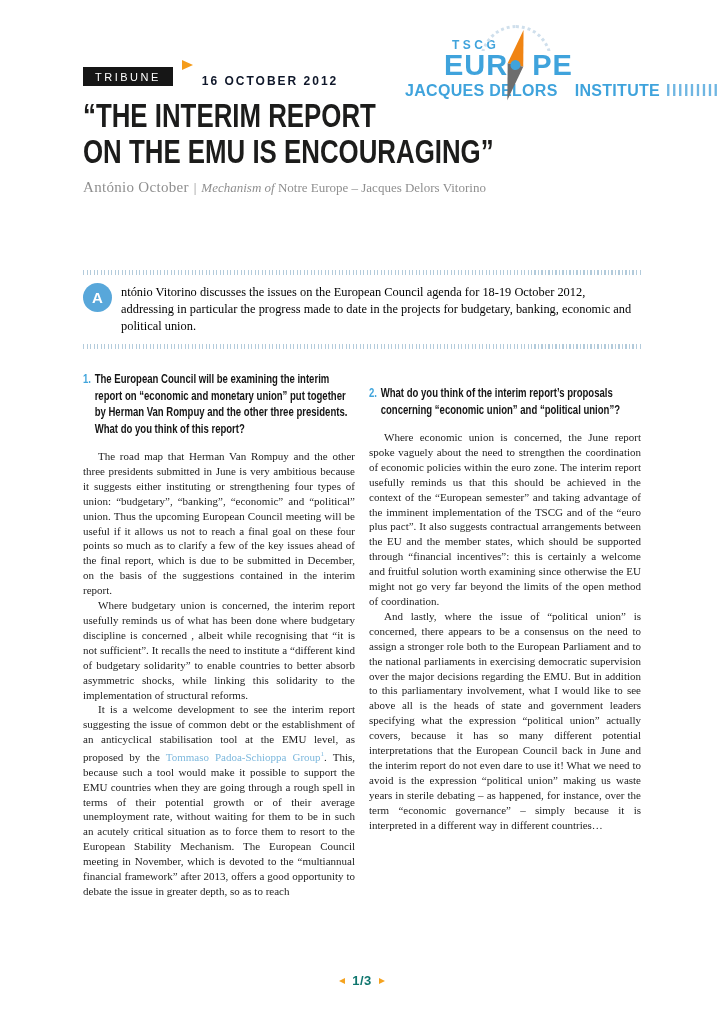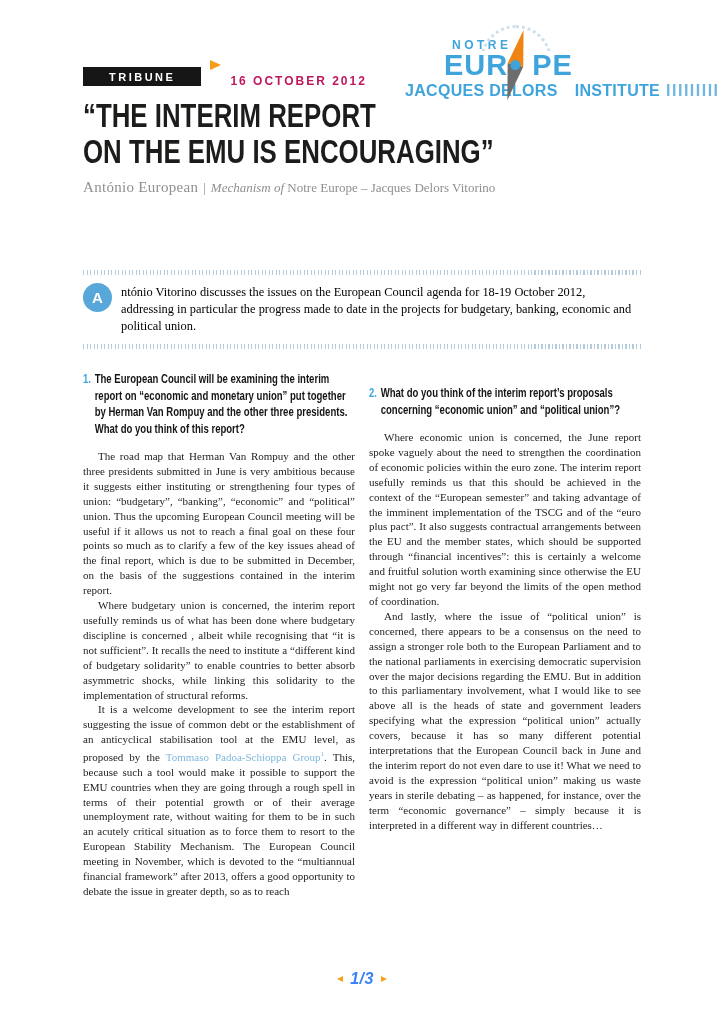--- a/index.html
+++ b/index.html
@@ -7,28 +7,28 @@
   .page {
     position:relative; width:724px; height:1024px; background:#ffffff;
     overflow:hidden; font-family:"Liberation Sans", sans-serif;
   }
   .content { position:relative; margin:0 83px; }
 
   
   header { padding-top:42px; }
   .badge-row { display:flex; align-items:center; gap:9px; }
   .badge {
-    background:#161616; color:#fff; font-weight:bold; font-size:11px;
-    letter-spacing:2.5px; padding:4px 26px 3px; display:inline-block;margin-top:23px;
+    background:#161616; color:#fff; font-weight:normal; font-size:11px;
+    letter-spacing:2.5px; padding:4px 12px 3px; display:inline-block;margin-top:23px;
   }
   .badge-arrow {
     width:0; height:0; border-top:5px solid transparent;
     border-bottom:5px solid transparent; border-left:11px solid #f59c1a;
   }
-  .date { color:#be185d; font-weight:bold; font-size:12px; letter-spacing:2px;margin-top:32px; }
+  .date { color:#0f172a; font-weight:bold; font-size:12px; letter-spacing:2px;margin-top:32px; }
   .title {
     margin-top:9px; font-weight:bold; font-size:34px; line-height:36px;
     color:#1c1c1b; width:132%; transform:scaleX(0.76); transform-origin:0 0;
     letter-spacing:0;
   }
   .author {
     margin-top:10px; font-family:"Liberation Serif", serif; color:#8f8f8f;
     font-size:13px;
   }
   .author-name { font-size:15px; letter-spacing:0.3px; }
@@ -116,44 +116,44 @@
     justify-content:center; align-items:center; gap:7px;
   }
   .pager-arrow-left {
     width:0; height:0; border-top:3px solid transparent;
     border-bottom:3px solid transparent; border-right:6px solid #f5a31f;
   }
   .pager-arrow-right {
     width:0; height:0; border-top:3px solid transparent;
     border-bottom:3px solid transparent; border-left:6px solid #f5a31f;
   }
-  .pager-text { font-weight:bold; font-size:16px; color:#3b82f6; letter-spacing:0.5px;font-style:italic; }
+  .pager-text { font-weight:bold; font-size:13px; color:#0f766e; letter-spacing:0.5px; }
 </style>
 </head>
 <body>
 
 <div class="page">
   <div class="content">
 
     <header>
       <div class="badge-row">
         <span class="badge">TRIBUNE</span>
         <span class="badge-arrow"></span>
         <span class="date">16 OCTOBER 2012</span>
       </div>
       <h1 class="title"><span>“THE INTERIM REPORT</span><br><span>ON THE EMU IS ENCOURAGING”</span></h1>
       <div class="author">
-        <span class="author-name">António European</span><span class="author-sep">|</span><span class="author-role">Mechanism of</span>
+        <span class="author-name">António October</span><span class="author-sep">|</span><span class="author-role">Mechanism of</span>
         <span class="author-org">Notre Europe – Jacques Delors Vitorino</span>
       </div>
     </header>
 
     <div class="logo">
       <div class="logo-arc"></div>
-      <div class="logo-notre">NOTRE</div>
+      <div class="logo-notre">TSCG</div>
       <div class="logo-europe">
         <span>EUR</span>
           <span class="o-gap"></span>
           <span>PE</span>
       </div>
       <div class="logo-institute">
         <span>JACQUES DELORS</span><span class="inst-gap"></span><span>INSTITUTE</span><span class="logo-ticks">IIIIIIIII</span>
       </div>
       <div class="needle">
         <div class="needle-top"></div>

